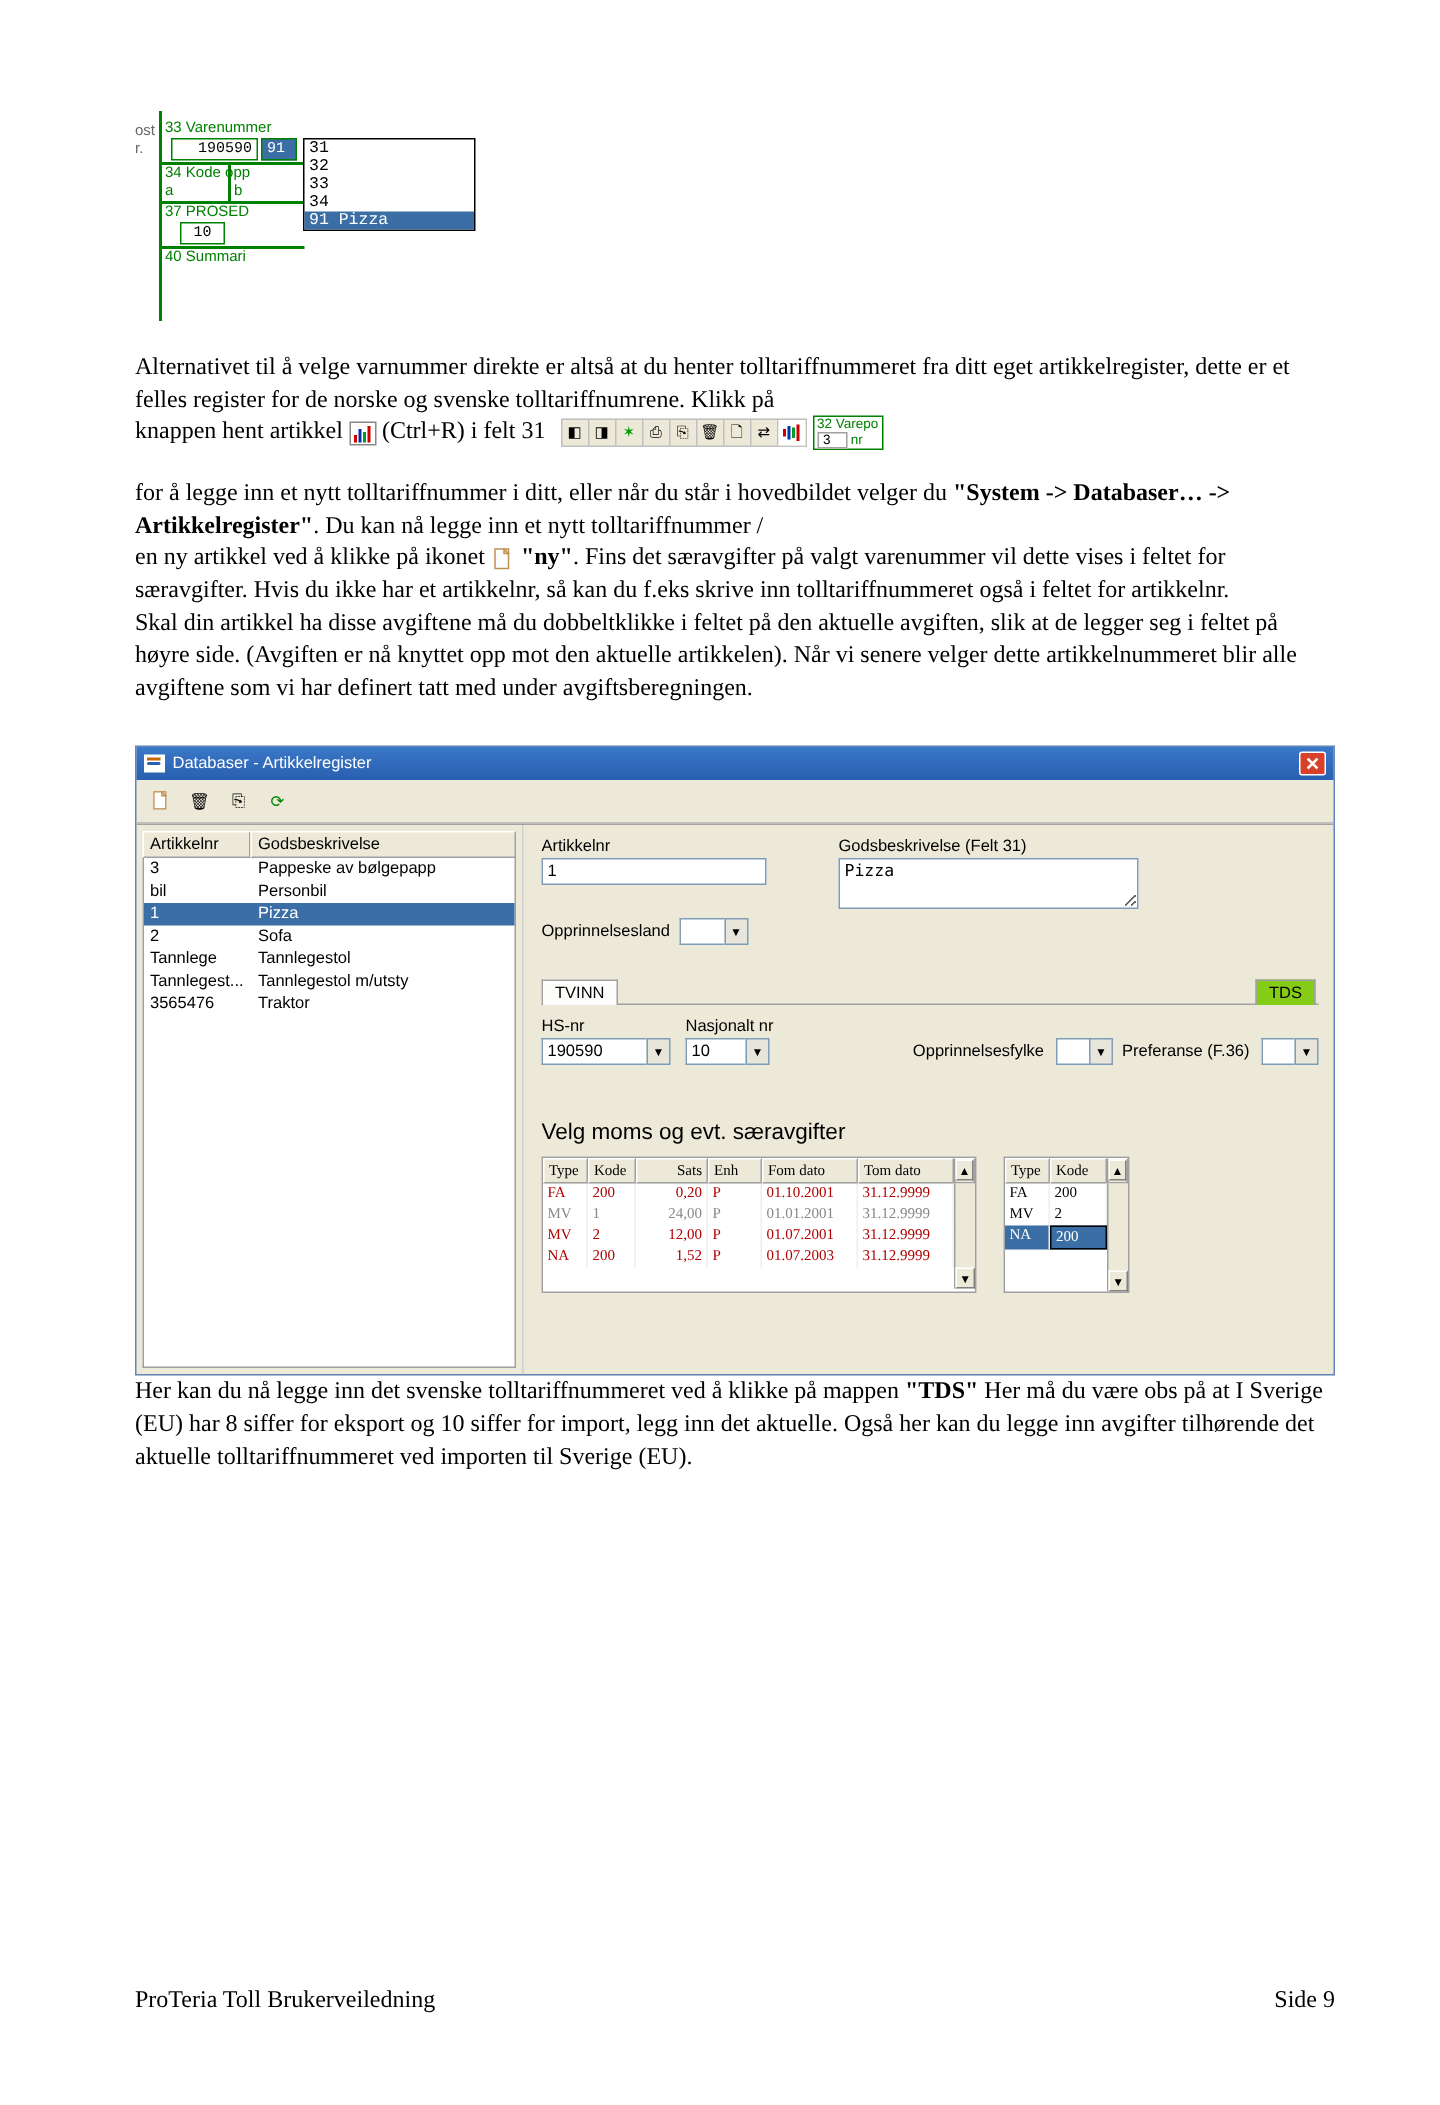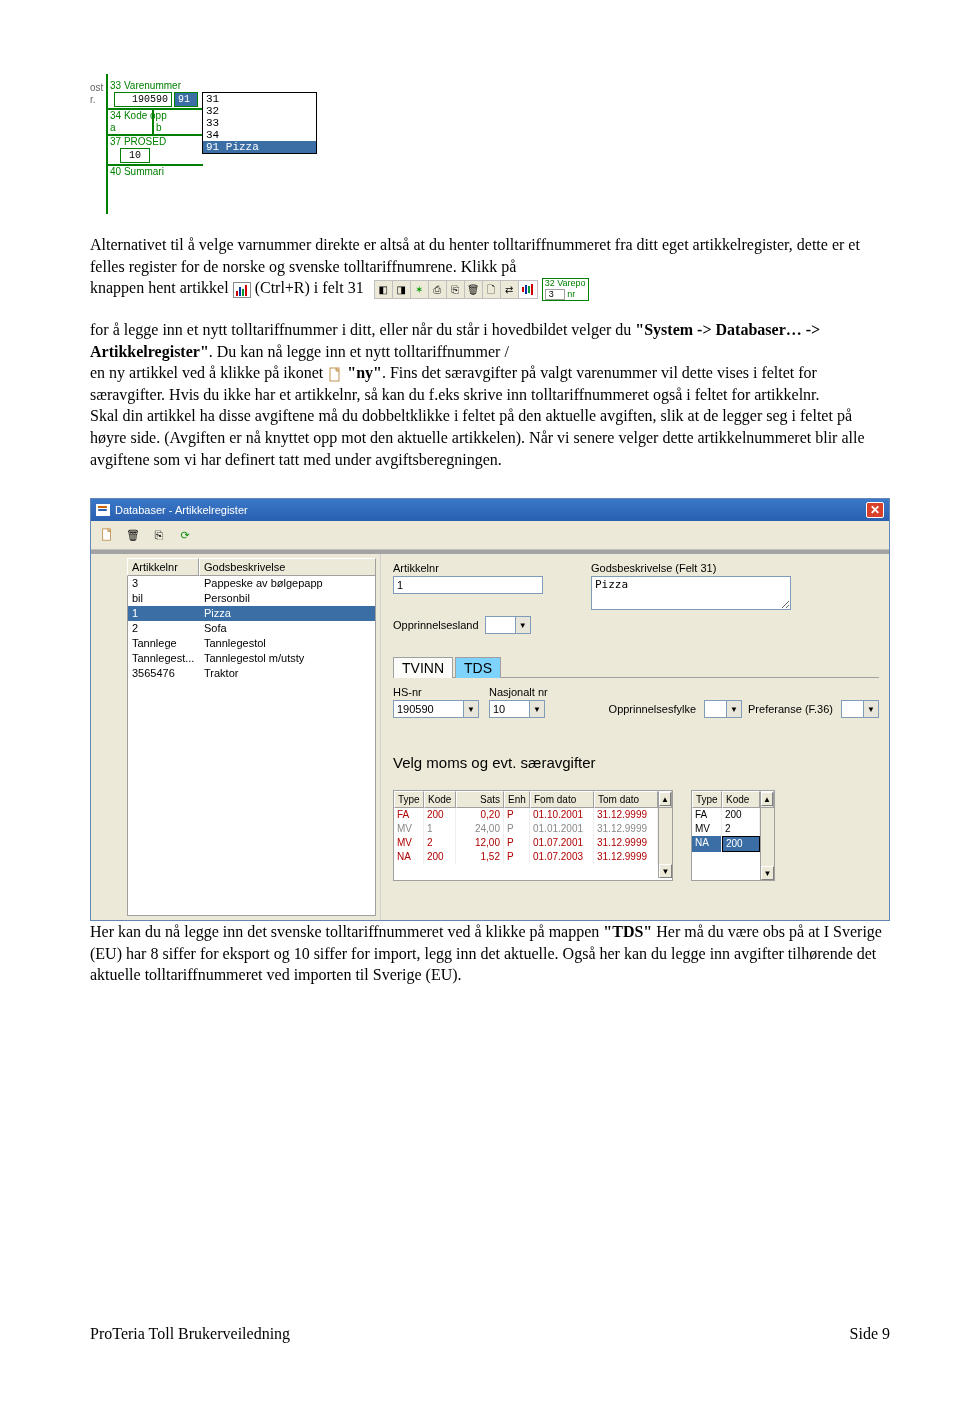--- a/index.html
+++ b/index.html
@@ -39,21 +39,21 @@
   .win-title .wt-icon { width:14px; height:12px; background:#fff; display:inline-block; margin-right:5px; position:relative; }
   .win-title .wt-icon::after{content:""; position:absolute; left:2px; top:5px; width:9px; height:2px; background:#2a5fb0; border-radius:1px;}
   .win-title .wt-icon::before{content:""; position:absolute; left:2px; top:2px; width:9px; height:2px; background:#cc6600;}
   .win-title .spacer { flex:1; }
   .win-title .close { width:18px; height:16px; background:#d9402a; color:#fff; display:flex; align-items:center; justify-content:center; font-weight:bold; font-size:12px; border:1px solid #fff; border-radius:2px;}
   .win-toolbar { padding: 4px 6px; display:flex; gap:6px; border-bottom:1px solid #c0c0c0; }
   .win-toolbar .tb { width:20px; height:20px; display:flex; align-items:center; justify-content:center; background:#ece9d8; border:1px solid #ece9d8;}
   .win-tabs { padding: 2px 4px 0 4px; display:flex; font-size:11px; }
   .win-tabs .tab { border:1px solid #a0a0a0; border-bottom:none; padding: 2px 8px; background: #ece9d8; margin-right:2px; position:relative; top:1px;}
   .win-tabs .tab.active { background:#fcfcfa; }
-  .win-body { display:flex; border-top:4px solid #a3a3a3;padding-left:32px; }
+  .win-body { display:flex; border-top:1px solid #a3a3a3; }
   
   
   .leftpane { width: 258px; padding: 4px; border-right:1px solid #d0d0d0; }
   .colheads { display:flex; }
   .colheads .h { flex:1; font-size:11px; padding:2px 4px; background:#ece9d8; border:1px solid #fff; border-right-color:#a0a0a0; border-bottom-color:#a0a0a0; }
   .colheads .h:first-child { flex:0 0 72px; }
   .list { background:#fff; border:1px solid #a0a0a0; border-top:none; height: 340px; }
   .list .row { display:flex; font-size:11px; padding: 0 4px; line-height:15px; }
   .list .row .c1 { flex:0 0 72px; }
   .list .row .c2 { flex:1; }
@@ -63,45 +63,45 @@
   .rightpane { flex:1; padding: 8px 10px 12px 12px; }
   .form-row { display:flex; gap: 48px; margin-bottom: 4px; }
   .form-col { display:flex; flex-direction:column; }
   .lbl { font-size:11px; margin-bottom:2px; }
   .inp { border:1px solid #7f9db9; background:#fff; padding: 1px 3px; height:18px; font-size:11px; }
   .inp.w1 { width: 150px; } .inp.w2 { width: 200px; } .inp.w3 { width: 70px; } .inp.w4{width:40px;}
   .combo { display:inline-flex; }
   .combo .inp { border-right:none; }
   .combo .cb-btn { width:16px; border:1px solid #7f9db9; background:#e8e6da; display:flex; align-items:center; justify-content:center; font-size:8px; }
   .multiline { height:34px; }
-  .sect-tabs { margin-top: 22px; display:flex; font-size:14px; }
-  .sect-tabs .stab { border:1px solid #a0a0a0; border-bottom:none; padding:2px 8px; background:#7dd3fc; margin-right:2px; position:relative; top:1px;}
+  .sect-tabs { margin-top: 22px; display:flex; font-size:11px;justify-content:space-between; }
+  .sect-tabs .stab { border:1px solid #a0a0a0; border-bottom:none; padding:2px 8px; background:#84cc16; margin-right:2px; position:relative; top:1px;}
   .sect-tabs .stab.active { background:#fcfcfa; }
   .sect-body { border-top:1px solid #a0a0a0; padding-top:8px; }
   .hs-row { display:flex; gap:10px; align-items:flex-end; }
   .right-combos { display:flex; gap:6px; margin-left:auto;}
   .rc-row { display:flex; align-items:center; gap:4px; }
   .rc-row .lbl { margin: 0 4px 0 0; }
 
   .moms-lbl { margin-top: 36px; font-size:15px; }
-  .tables-row { display:flex; gap:18px; margin-top:19px; }
+  .tables-row { display:flex; gap:18px; margin-top:8px;font-family:Liberation Serif, serif; }
   .tbl { border:1px solid #a0a0a0; background:#fff; }
   .tbl .thead { display:flex; }
   .tbl .th { font-size:10px; padding:2px 3px; background:#ece9d8; border:1px solid #fff; border-right-color:#a0a0a0; border-bottom-color:#a0a0a0; }
   .tbl .tr { display:flex; font-size:10px; line-height:14px; }
   .tbl .td { padding:0 3px; border-right:1px solid #eee; }
   .tbl .scroll { width:14px; background:#ece9d8; border-left:1px solid #a0a0a0; display:flex; flex-direction:column; }
   .tbl .scroll .ar { height:14px; display:flex; align-items:center; justify-content:center; font-size:8px; border:1px solid #fff; border-bottom-color:#808080; border-right-color:#808080;}
   .tbl .scroll .track { flex:1; }
   .tbl-body { display:flex; }
   .tbl-rows { flex:1; }
   .t1 .th:nth-child(1),.t1 .td:nth-child(1){width:30px;}
   .t1 .th:nth-child(2),.t1 .td:nth-child(2){width:32px;}
   .t1 .th:nth-child(3),.t1 .td:nth-child(3){width:48px; text-align:right;}
-  .t1 .th:nth-child(4),.t1 .td:nth-child(4){width:26px;}
+  .t1 .th:nth-child(4),.t1 .td:nth-child(4){width:36px;}
   .t1 .th:nth-child(5),.t1 .td:nth-child(5){width:64px;}
   .t1 .th:nth-child(6),.t1 .td:nth-child(6){width:64px;}
   .t1 .tr { color:#888; } .t1 .tr.act { color:#b00000; }
   .t2 .th:nth-child(1),.t2 .td:nth-child(1){width:30px;}
   .t2 .th:nth-child(2),.t2 .td:nth-child(2){width:38px;}
   .t2 .tr.sel .td { background:#3a6ea5; color:#fff; }
   .t2 .tr.sel .td:nth-child(2){ border:1px solid #000;}
 
   
   .footer { position:absolute; bottom:42px; left:90px; right:70px; font-size:16px; }

